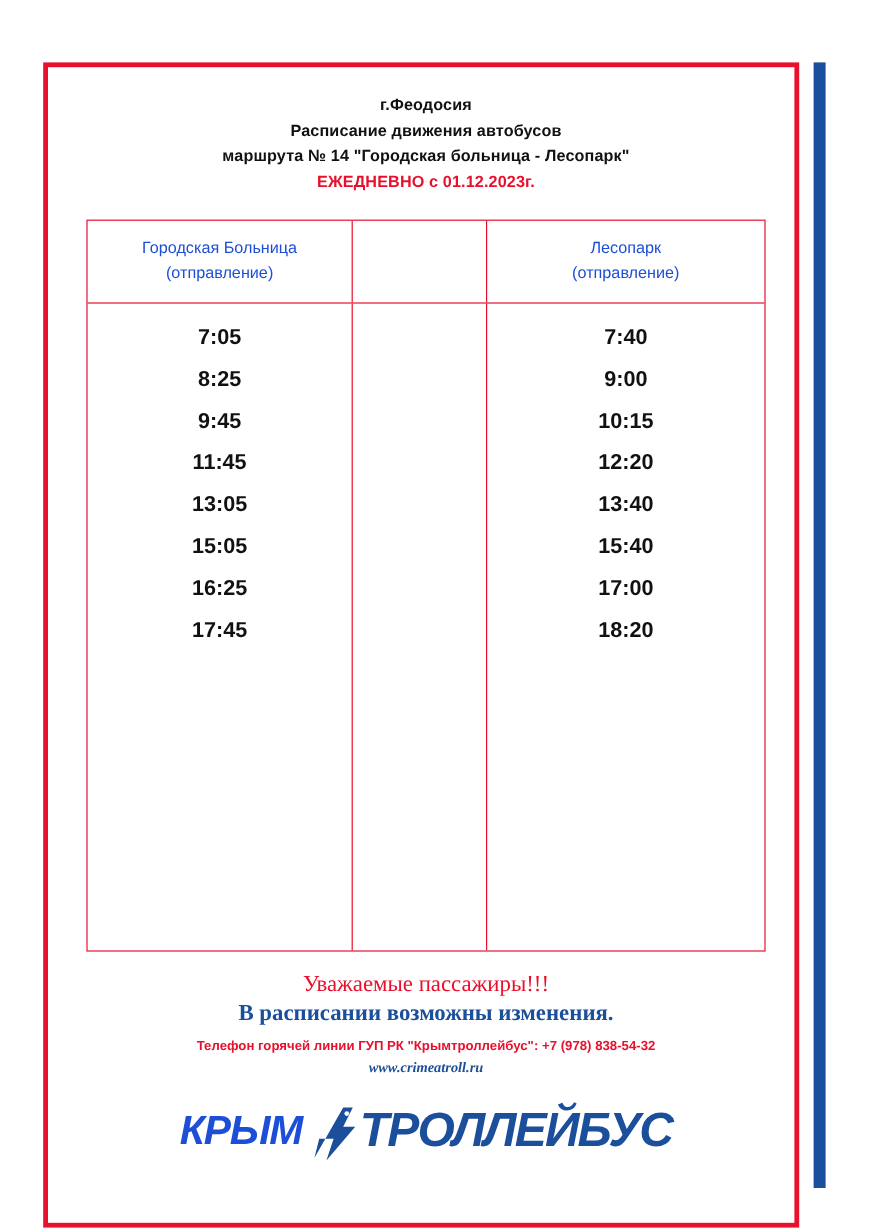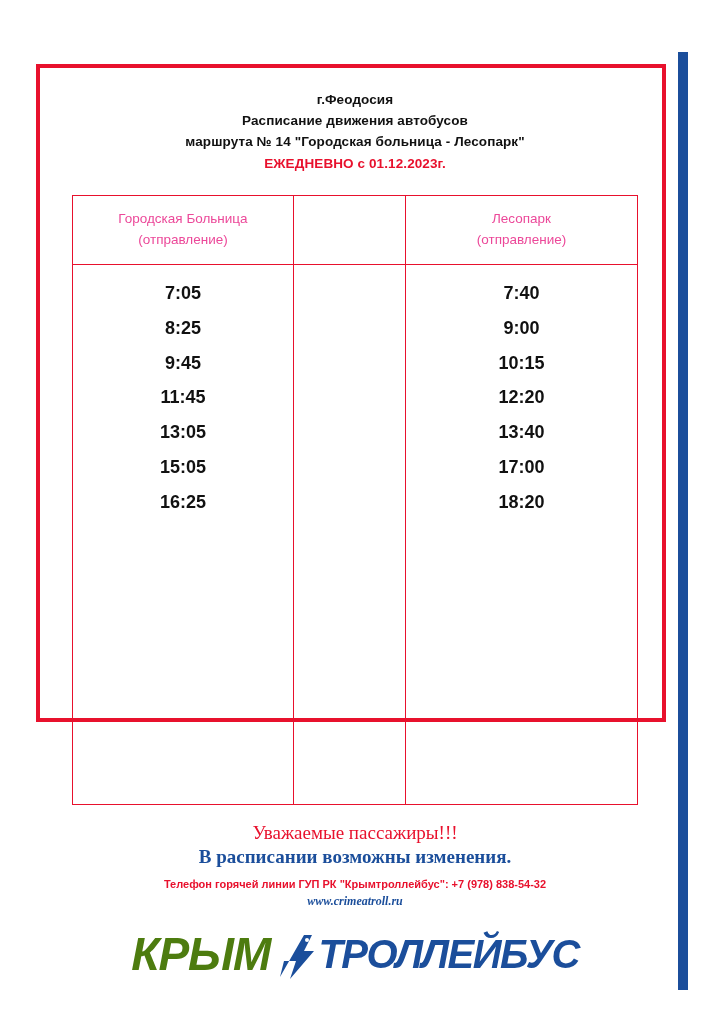--- a/index.html
+++ b/index.html
@@ -26,23 +26,23 @@
     position: absolute;
     left: 36px;
     top: 52px;
     width: 652px;
     height: 938px;
     box-sizing: border-box;
   }
   .frame-red {
     position: absolute;
     left: 0;
-    top: 12px;
+    top: 0;
     width: 630px;
-    height: 658px;
+    height: 971px;
     box-sizing: border-box;
     border: 4px solid #E8112D;
     background: #fff;
   }
   .frame-blue {
     position: absolute;
     right: 0;
     top: 0;
     width: 10px;
     height: 938px;
@@ -96,21 +96,21 @@
   .col-mid { width: 113px; box-sizing: border-box; border-left: 1.5px solid #E8112D; border-right: 1.5px solid #E8112D; }
   .col-b { flex: 1; box-sizing: border-box; }
 
   .head-cell {
     display: flex;
     flex-direction: column;
     align-items: center;
     justify-content: center;
     height: 100%;
     font-size: 13.5px;
-    color: #ec4899;
+    color: #1d4ed8;
     line-height: 1.5;
   }
   .head-cell span { display: block; }
 
   .time-col {
     padding-top: 11px;
     text-align: center;
   }
   .time {
     font-size: 18px;
@@ -161,22 +161,22 @@
     display: flex;
     align-items: center;
     justify-content: center;
     gap: 4px;
     height: 54px;
   }
   .logo-krym {
     font-family: "Liberation Sans", sans-serif;
     font-weight: bold;
     font-style: italic;
-    font-size: 46px;
-    color: #4d7c0f;
+    font-size: 34px;
+    color: #1d4ed8;
     letter-spacing: -1px;
   }
   .logo-bird {
     width: 44px;
     height: 46px;
     position: relative;
     top: 2px;
   }
   .logo-troll {
     font-family: Liberation Sans, sans-serif;
@@ -227,28 +227,30 @@
           </div>
           <div class="table-body">
             <div class="col-a time-col" id="col-a">
                 <div class="time">7:05</div>
                 <div class="time">8:25</div>
                 <div class="time">9:45</div>
                 <div class="time">11:45</div>
                 <div class="time">13:05</div>
                 <div class="time">15:05</div>
                 <div class="time">16:25</div>
+                <div class="time">17:45</div>
               </div>
             <div class="col-mid time-col" id="col-mid"></div>
             <div class="col-b time-col" id="col-b">
                 <div class="time">7:40</div>
                 <div class="time">9:00</div>
                 <div class="time">10:15</div>
                 <div class="time">12:20</div>
                 <div class="time">13:40</div>
+                <div class="time">15:40</div>
                 <div class="time">17:00</div>
                 <div class="time">18:20</div>
               </div>
           </div>
         </div>
 
         <div class="notice">
           <div class="notice-1">Уважаемые пассажиры!!!</div>
           <div class="notice-2">В расписании возможны изменения.</div>
           <div class="notice-3">Телефон горячей линии ГУП РК "Крымтроллейбус": +7 (978) 838-54-32</div>

